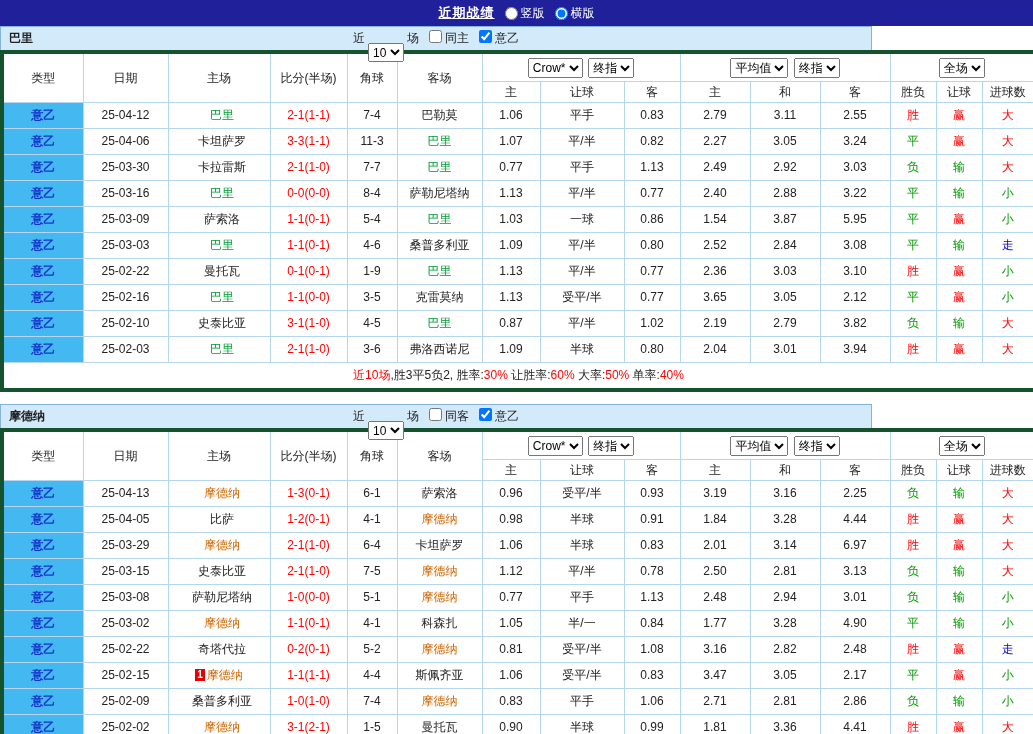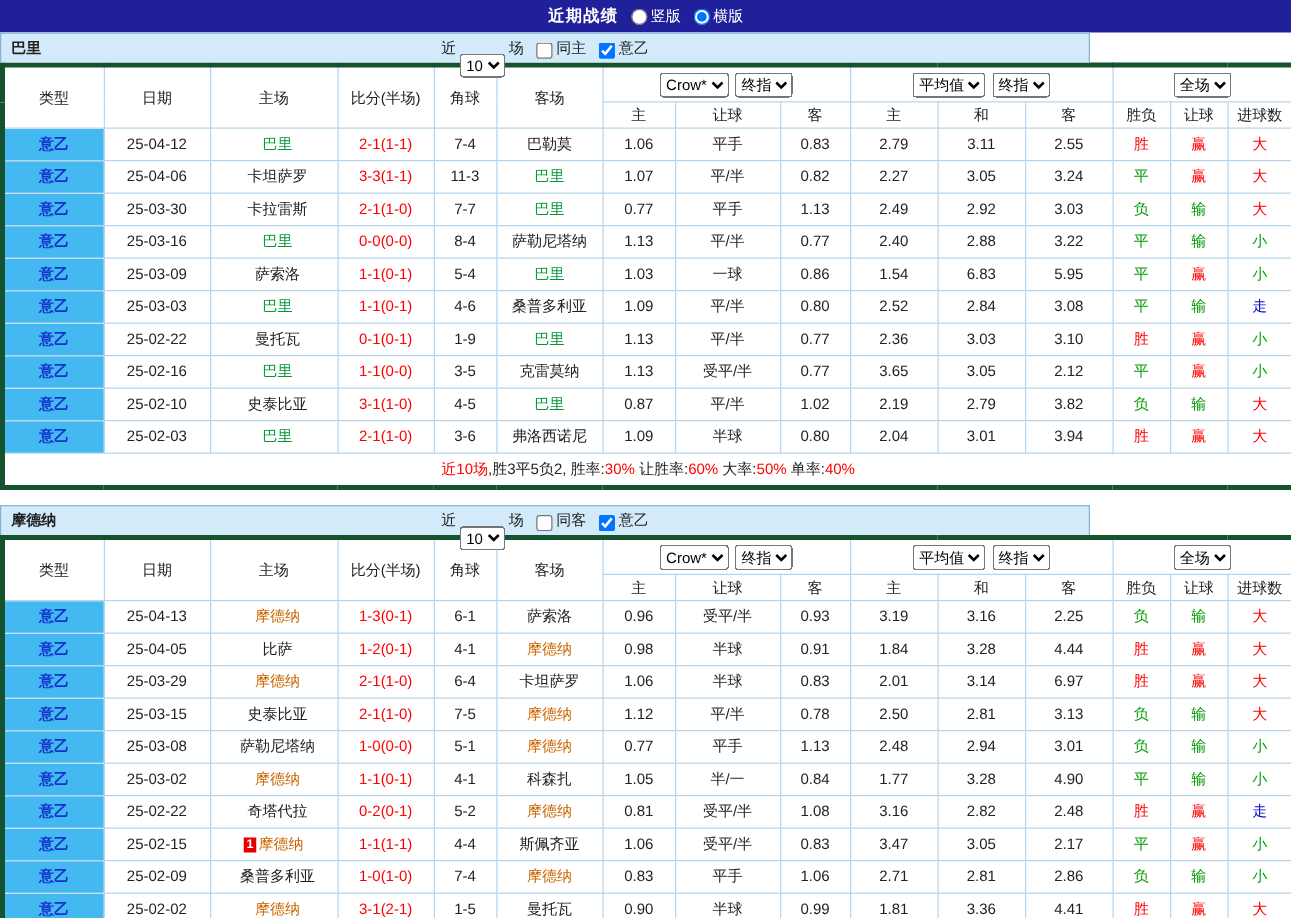--- a/index.html
+++ b/index.html
@@ -13,39 +13,39 @@
   }
   .topbar {
     height: 26px;
     background: #20209a;
     color: #fff;
     display: flex;
     align-items: center;
     justify-content: center;
     gap: 10px;
   }
-  .topbar-title { font-weight: bold; font-size: 13px; letter-spacing: 1px; }
+  .topbar-title { font-weight: bold; font-size: 13px; letter-spacing: 1px; text-decoration: underline; }
   .radio-label { display: inline-flex; align-items: center; gap: 3px; cursor: pointer; }
   .topbar input[type=radio] { width: 13px; height: 13px; margin: 0; }
 
   .section { width: 872px; }
   .section-band {
     height: 24px;
     background: #d3eafb;
     border: 1px solid #85b3d9;
     border-bottom: 0;
     position: relative;
     display: flex;
     align-items: center;
     justify-content: center;
     gap: 3px;
   }
   .section-band .team-name { position: absolute; left: 8px; font-weight: bold; color: #222; }
   .section-band select { height: 19px; font-size: 12px; }
-  .section-band label { display: inline-flex; align-items: flex-end; gap: 2px; }
+  .section-band label { display: inline-flex; align-items: flex-start; gap: 2px; }
   .section-band input[type=checkbox] { width: 13px; height: 13px; margin: 0 1px 0 7px; }
 
   table {
     border-collapse: collapse;
     table-layout: fixed;
     width: 1033px;
     border: 4px solid #14532d;
   }
   th, td {
     border: 1px solid #b5d6ee;
@@ -234,21 +234,21 @@
     <td class="type-cell">意乙</td>
     <td>25-03-09</td>
     <td><span class="badge" hidden=""></span><span>萨索洛</span></td>
     <td class="score-cell">1-1(0-1)</td>
     <td>5-4</td>
     <td><span style="color: rgb(0, 153, 51);">巴里</span></td>
     <td class="gsep">1.03</td>
     <td>一球</td>
     <td>0.86</td>
     <td class="gsep">1.54</td>
-    <td>6.83</td>
+    <td>3.87</td>
     <td>5.95</td>
     <td class="gsep c-green">平</td>
     <td class="c-red">赢</td>
     <td class="c-green">小</td>
   </tr>
         <tr>
     <td class="type-cell">意乙</td>
     <td>25-03-03</td>
     <td><span class="badge" hidden=""></span><span style="color: rgb(0, 153, 51);">巴里</span></td>
     <td class="score-cell">1-1(0-1)</td>

